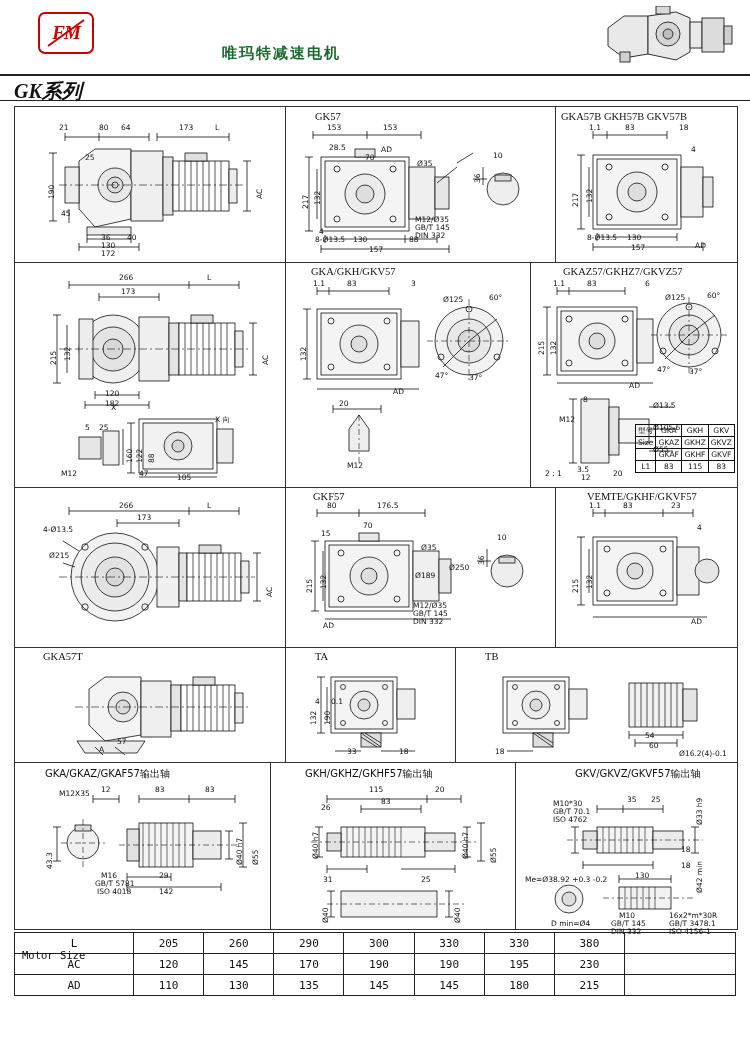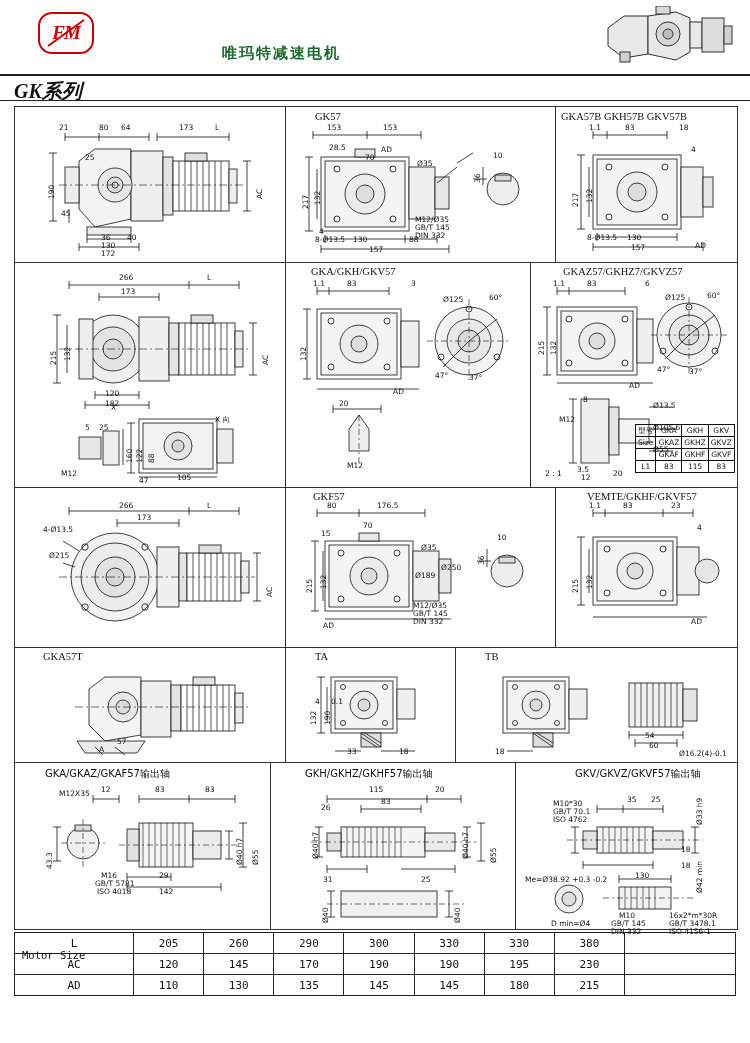--- a/index.html
+++ b/index.html
@@ -12,21 +12,21 @@
   }
   .page{position:absolute;inset:0;}
 
   
   .header{
     position:absolute;left:0;top:0;width:750px;height:74px;
     border-bottom:2px solid #222;
   }
   .logo-box{
     position:absolute;left:38px;top:12px;width:52px;height:38px;
-    border:2px solid #c00;border-radius:14px;
+    border:2px solid #c00;border-radius:7px;
     display:flex;align-items:center;justify-content:center;
   }
   .logo-box .lg{
     font-family:"Liberation Serif",serif;font-weight:bold;font-style:italic;
     font-size:19px;color:#c00;letter-spacing:-1px;
   }
   .logo-box .slash{
     position:absolute;left:6px;top:4px;width:40px;height:30px;
   }
   .brand{
@@ -395,21 +395,21 @@
       <div class="dimv" style="left:10px;top:92px;">215</div>
       <div class="dimv" style="left:24px;top:88px;">132</div>
       <div class="dim" style="left:66px;top:116px;">120</div>
       <div class="dim" style="left:66px;top:126px;">182</div>
       <div class="dimv" style="left:222px;top:92px;">AC</div>
       <div class="dim" style="left:72px;top:130px;">X</div>
       <div class="dim" style="left:176px;top:142px;">X 向</div>
       <div class="dimv" style="left:86px;top:190px;">160</div>
       <div class="dimv" style="left:96px;top:190px;">122</div>
       <div class="dimv" style="left:108px;top:190px;">88</div>
-      <div class="dim" style="left:100px;top:203px;">47</div>
+      <div class="dim" style="left:100px;top:196px;">47</div>
       <div class="dim" style="left:138px;top:200px;">105</div>
       <div class="dim" style="left:22px;top:196px;">M12</div>
       <div class="dim" style="left:46px;top:150px;">5</div>
       <div class="dim" style="left:60px;top:150px;">25</div>
     </div>
 
     <div class="dwg" style="left:278px;top:172px;width:232px;height:200px;">
       <svg viewBox="0 0 232 200" width="232" height="200">
         <g stroke="#111" fill="none" stroke-width="0.8">
           <line x1="24" y1="12" x2="36" y2="12"></line>
@@ -640,21 +640,21 @@
         </g>
       </svg>
       <div class="dim" style="left:26px;top:0px;">80</div>
       <div class="dim" style="left:76px;top:0px;">176.5</div>
       <div class="dim" style="left:62px;top:20px;">70</div>
       <div class="dim" style="left:20px;top:28px;">15</div>
       <div class="dimv" style="left:4px;top:92px;">215</div>
       <div class="dimv" style="left:18px;top:88px;">132</div>
       <div class="dim" style="left:120px;top:42px;">Ø35</div>
       <div class="dim" style="left:114px;top:70px;">Ø189</div>
-      <div class="dim" style="left:140px;top:62px;text-align:right;">Ø250</div>
+      <div class="dim" style="left:148px;top:62px;text-align:right;">Ø250</div>
       <div class="dim" style="left:22px;top:120px;">AD</div>
       <div class="dim" style="left:112px;top:100px;">M12/Ø35</div>
       <div class="dim" style="left:112px;top:108px;">GB/T 145</div>
       <div class="dim" style="left:112px;top:116px;">DIN 332</div>
       <div class="dim" style="left:196px;top:32px;">10</div>
       <div class="dimv" style="left:176px;top:64px;">36</div>
     </div>
 
     <div class="dwg" style="left:552px;top:394px;width:172px;height:140px;">
       <svg viewBox="0 0 172 140" width="172" height="140">

